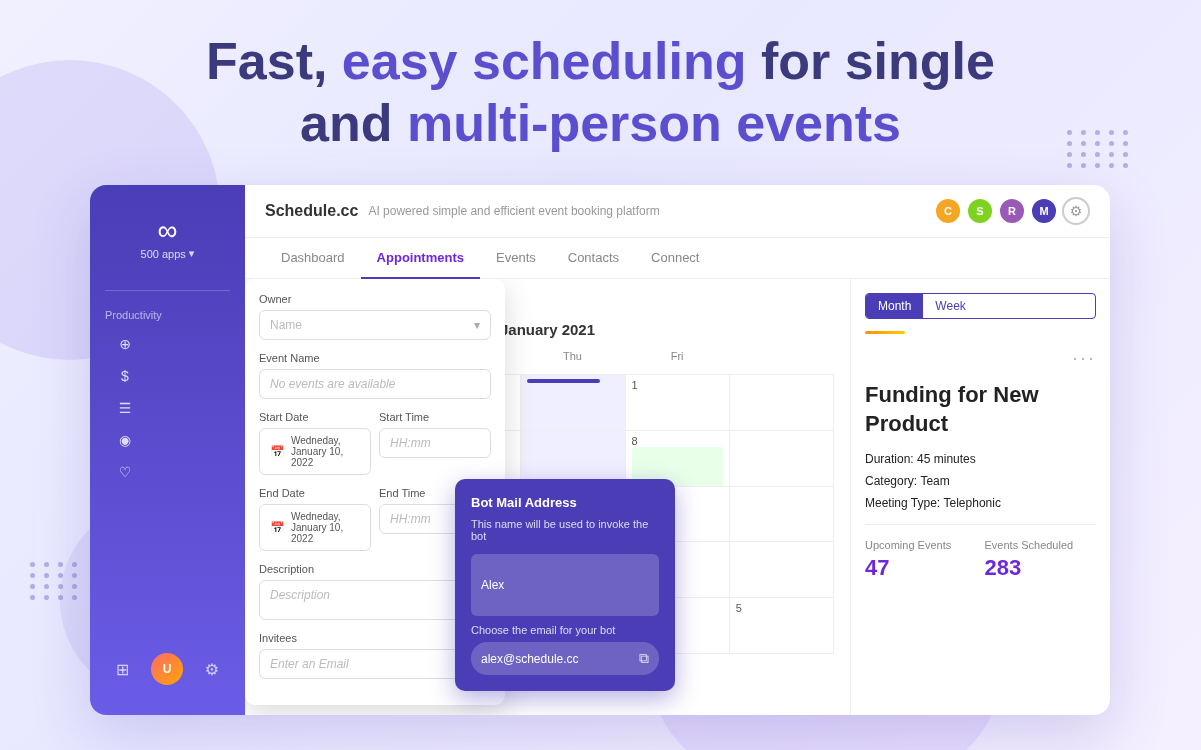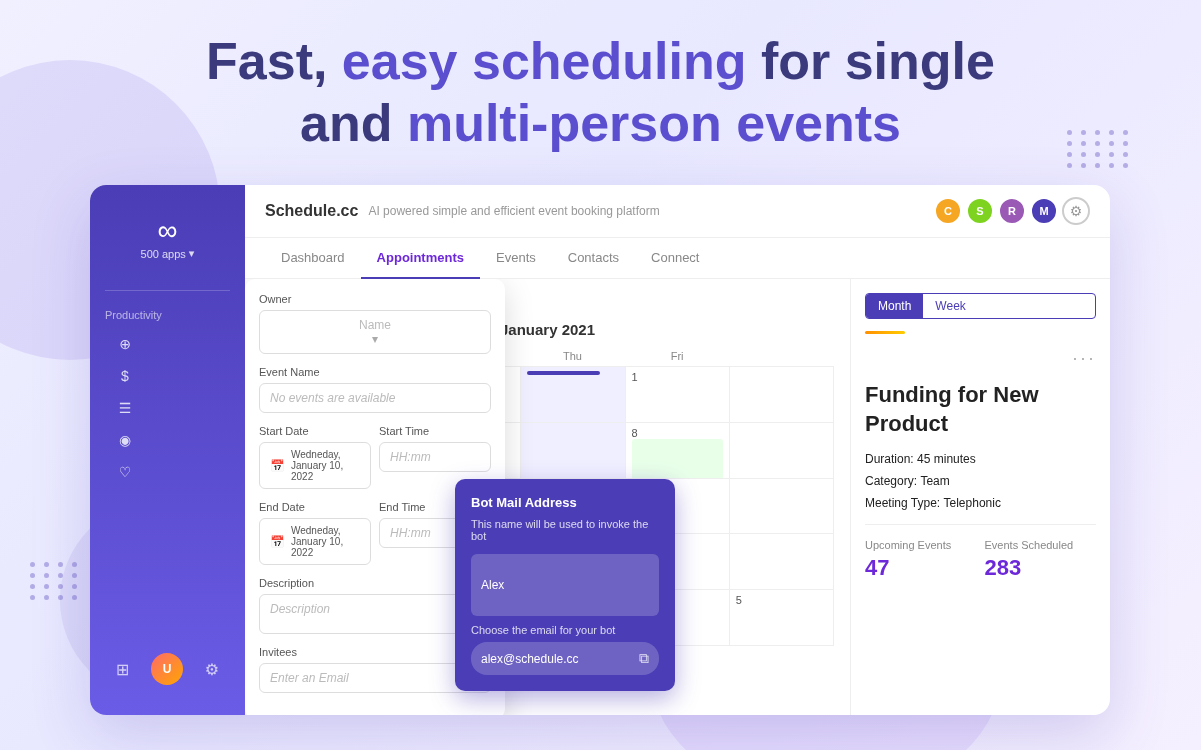--- a/index.html
+++ b/index.html
@@ -414,21 +414,21 @@
       font-size: 15px;
       font-weight: 600;
       color: #333;
       text-align: center;
       margin-bottom: 8px;
     }
     .cal-header-row {
       display: grid;
       grid-template-columns: 50px 1fr 1fr 1fr 1fr 1fr;
       gap: 0;
-      margin-bottom: 0;
+      margin-bottom: 8px;
     }
     .cal-header-cell {
       text-align: center;
       font-size: 11px;
       color: #888;
       font-weight: 500;
       padding: 4px 0;
     }
     .cal-grid {
       display: grid;
@@ -643,21 +643,21 @@
       <div class="nav-tab">Contacts</div>
       <div class="nav-tab">Connect</div>
     </div>
 
     <div class="calendar-area">
 
       <div class="modal-overlay">
         <div class="modal-body">
           <div class="form-group">
             <label class="form-label">Owner</label>
-            <div class="form-input" style="display:flex;align-items:center;justify-content:space-between;flex-direction:column;">
+            <div class="form-input" style="display:flex;align-items:center;justify-content:space-between;">
               <span style="color:#bbb;font-size:12px;">Name</span>
               <span style="color:#aaa;">▾</span>
             </div>
           </div>
           <div class="form-group">
             <label class="form-label">Event Name</label>
             <div class="form-input placeholder-text">No events are available</div>
           </div>
           <div class="form-row">
             <div class="form-group">

